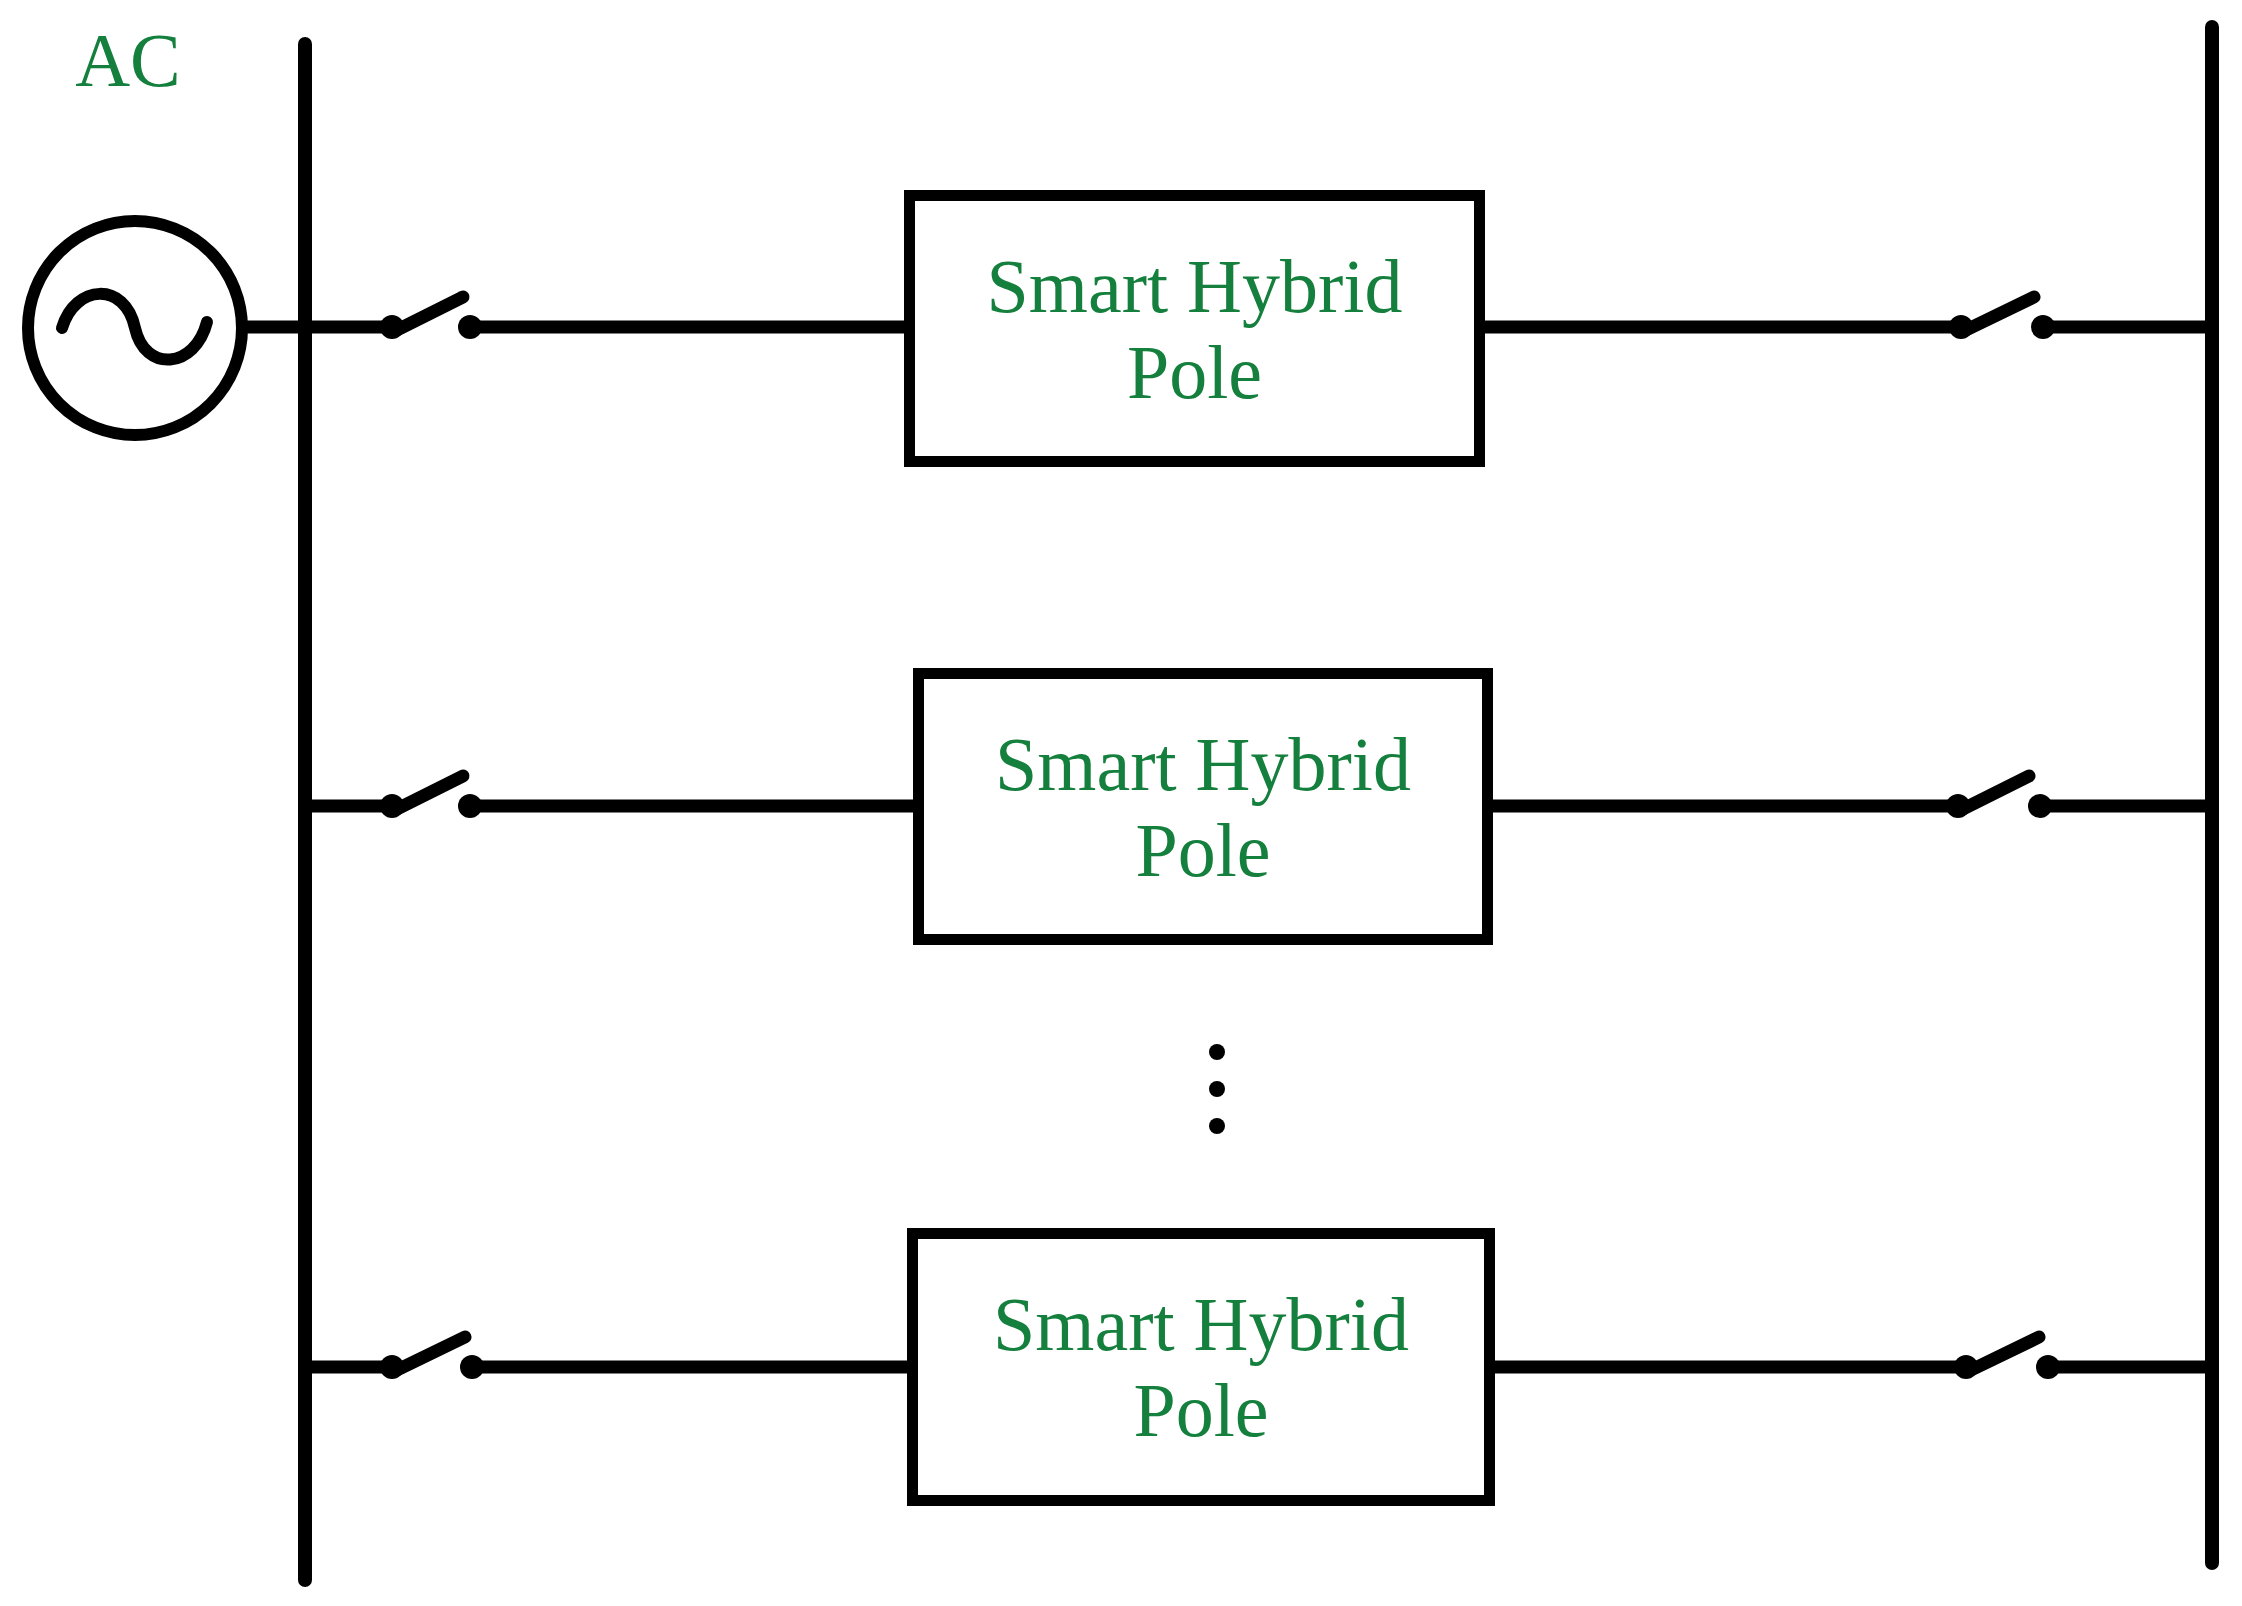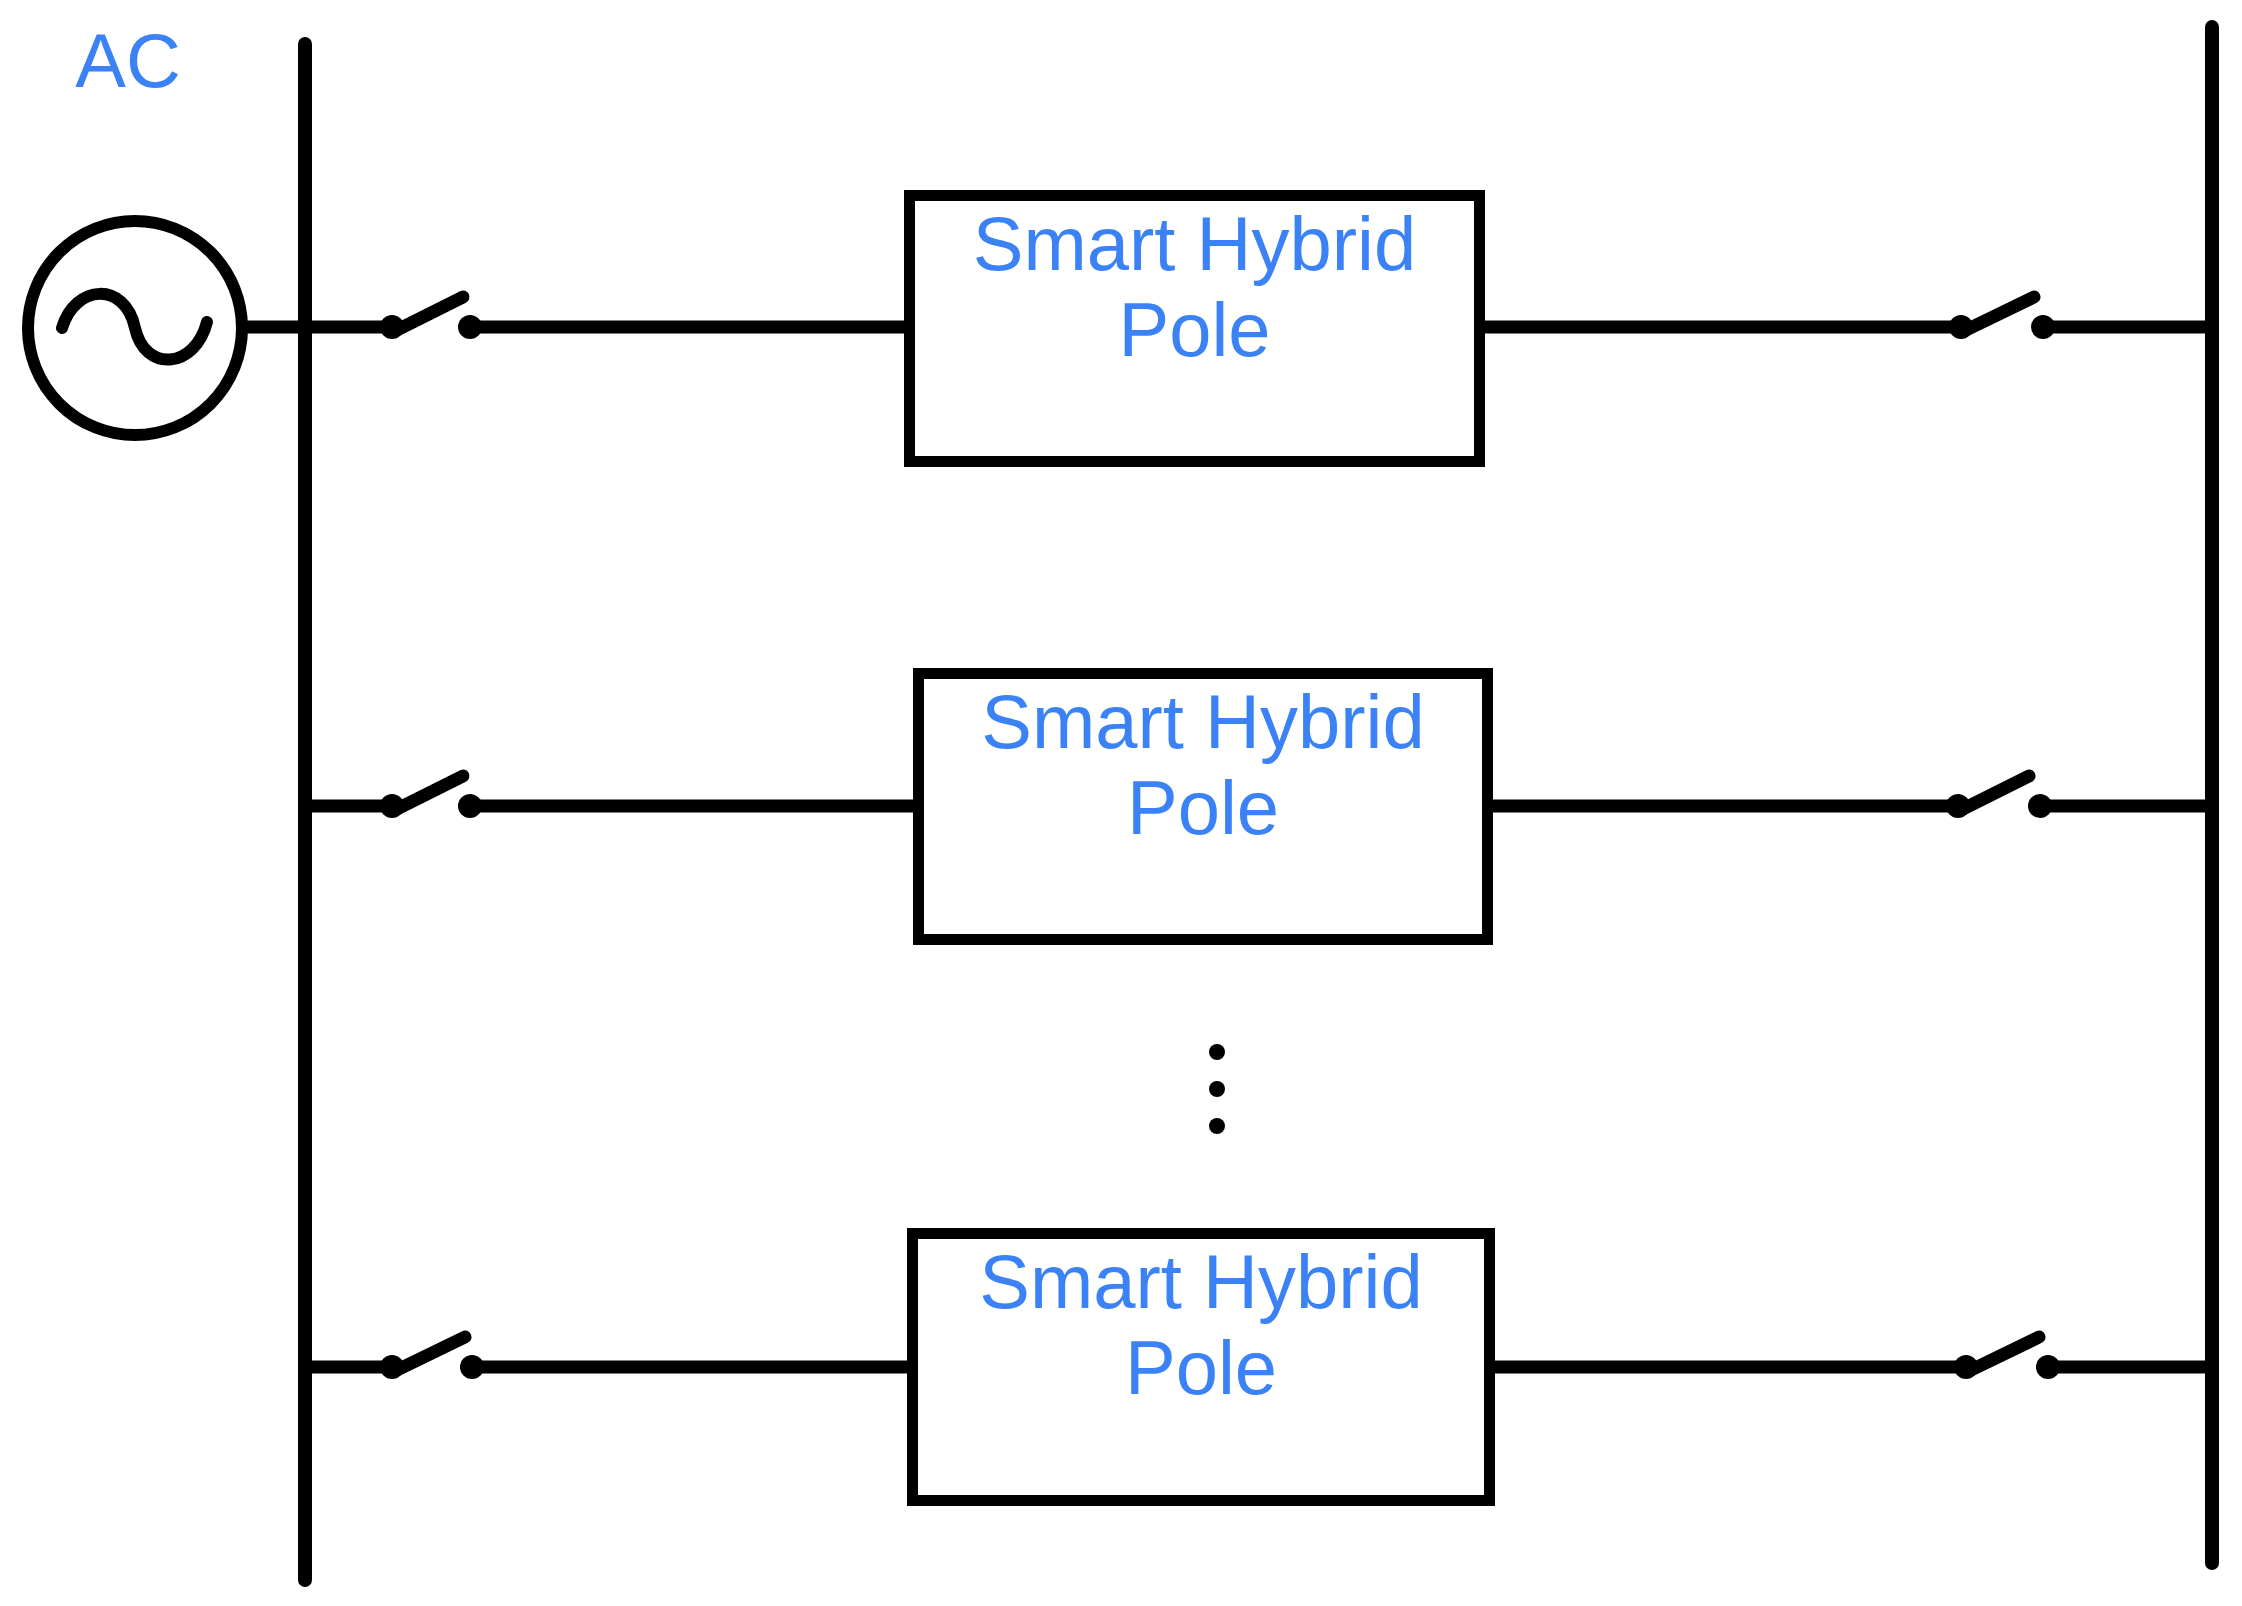--- a/index.html
+++ b/index.html
@@ -2,22 +2,22 @@
 <html><head>
 <meta charset="utf-8">
 <title>Diagram</title>
 <style>
   html, body { margin: 0; padding: 0; background: #ffffff; }
   .canvas {
     position: relative;
     width: 2242px;
     height: 1606px;
     background: #ffffff;
-    font-family: Liberation Sans, sans-serif;
-    color: #3b82f6;
+    font-family: Liberation Serif, serif;
+    color: #15803d;
     overflow: hidden;
   }
   .linework {
     position: absolute;
     left: 0; top: 0;
     width: 2242px; height: 1606px;
   }
   .bus-label {
     position: absolute;
     text-align: center;
@@ -29,20 +29,21 @@
   .ac-label { left: 11px;   top: 16px; width: 234px; }
   .dc-label { left: 1831px; top: 16px; width: 340px; }
   .pole-box {
     position: absolute;
     box-sizing: border-box;
     border: 11px solid #000000;
     background: #ffffff;
     display: flex;
     flex-direction: column;
     align-items: center;
+    justify-content: center;
     text-align: center;
     font-size: 76px;
     line-height: 86px;
   }
   .pole-box span { display: block; }
   .box-1 { left: 904px; top: 190px;  width: 581px; height: 277px; }
   .box-2 { left: 913px; top: 668px;  width: 580px; height: 277px; }
   .box-3 { left: 907px; top: 1228px; width: 588px; height: 278px; }
 </style>
 </head>

